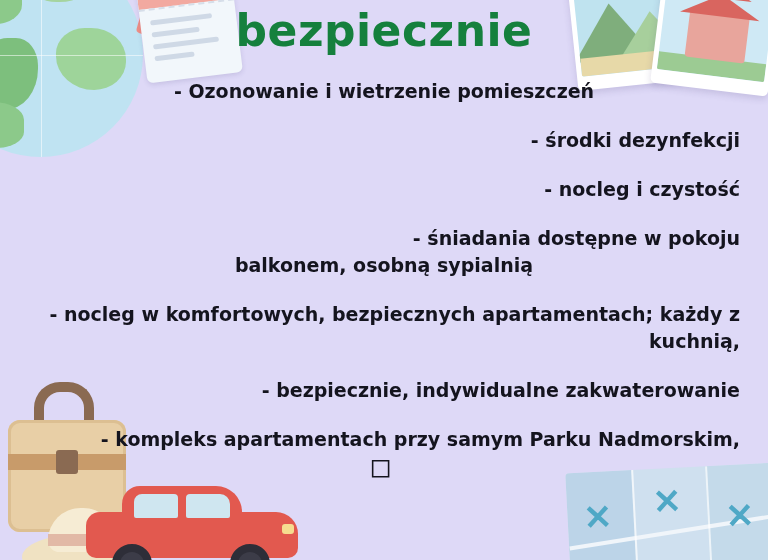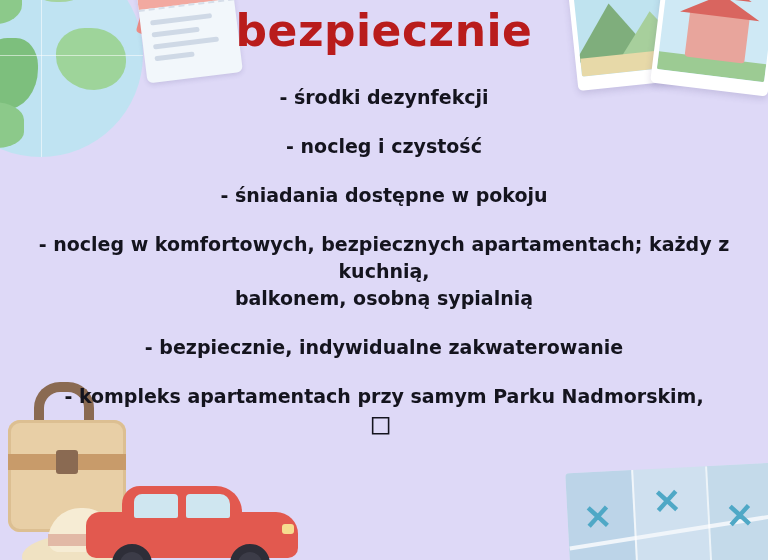--- a/index.html
+++ b/index.html
@@ -173,35 +173,35 @@
     color: #14141e;
   }
   .headline {
     margin: 0;
     padding-top: 0;
     font-family: "DejaVu Sans", sans-serif;
     font-size: 44px;
     font-weight: bold;
     letter-spacing: .5px;
     line-height: 62px;
-    color: #b91c1c;
+    color: #15803d;
   }
   .lines {
     margin-top: 16px;
   }
   .line {
     font-family: "DejaVu Sans", sans-serif;
     font-size: 19px;
     font-weight: bold;
     color: #14141e;
     line-height: 27px;
     margin: 0;
   }
   .line.gap-sm { margin-top: 0; }
-  .line.gap-md { margin-top: 22px; }
+  .line.gap-md { margin-top: 22px; text-align: right; }
   .line.tail { font-size: 15px; margin-top: 2px; }
 </style>
 </head>
 <body>
 
 <div class="art globe">
   <div class="land l1"></div>
     <div class="land l2"></div>
     <div class="land l3"></div>
   <div class="land l4"></div>
@@ -269,22 +269,23 @@
   <div class="fold f1"></div>
   <div class="fold f2"></div>
   <div class="x x1">✕</div>
   <div class="x x2">✕</div>
   <div class="x x3">✕</div>
 </div>
 
 <div class="content">
   <h1 class="headline">bezpiecznie</h1>
   <div class="lines">
+    <p class="line gap-sm">- Ozonowanie i wietrzenie pomieszczeń</p>
     <p class="line gap-md">- środki dezynfekcji</p>
     <p class="line gap-md">- nocleg i czystość</p>
     <p class="line gap-md">- śniadania dostępne w pokoju</p>
+    <p class="line gap-sm">balkonem, osobną sypialnią</p>
     <p class="line gap-md">- nocleg w komfortowych, bezpiecznych apartamentach; każdy z kuchnią,</p>
-    <p class="line gap-sm">balkonem, osobną sypialnią</p>
     <p class="line gap-md">- bezpiecznie, indywidualne zakwaterowanie</p>
     <p class="line gap-md">- kompleks apartamentach przy samym Parku Nadmorskim,</p>
     <p class="line tail">⃞</p>
   </div>
 </div>
 
 </body></html>

